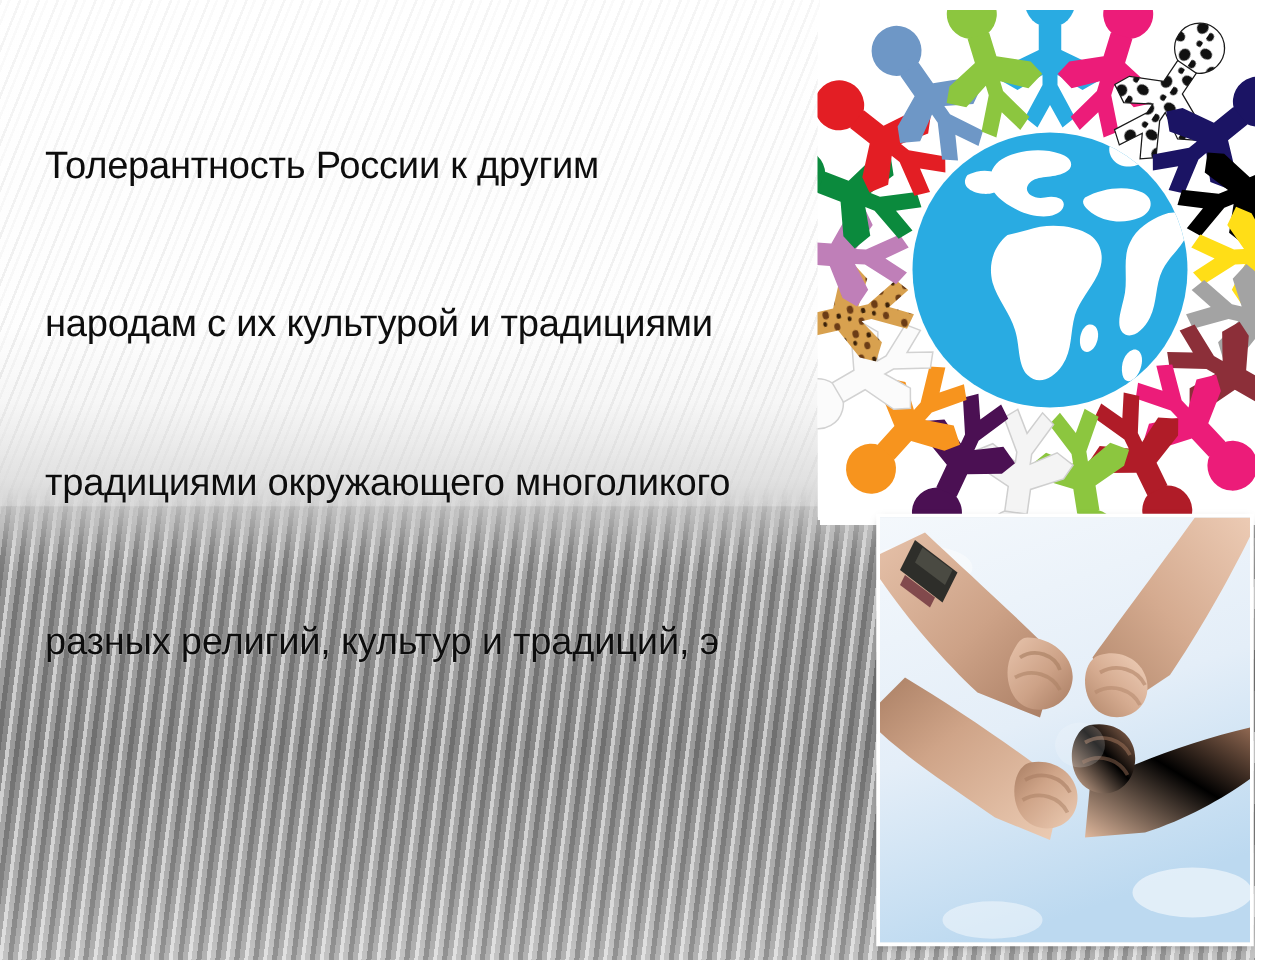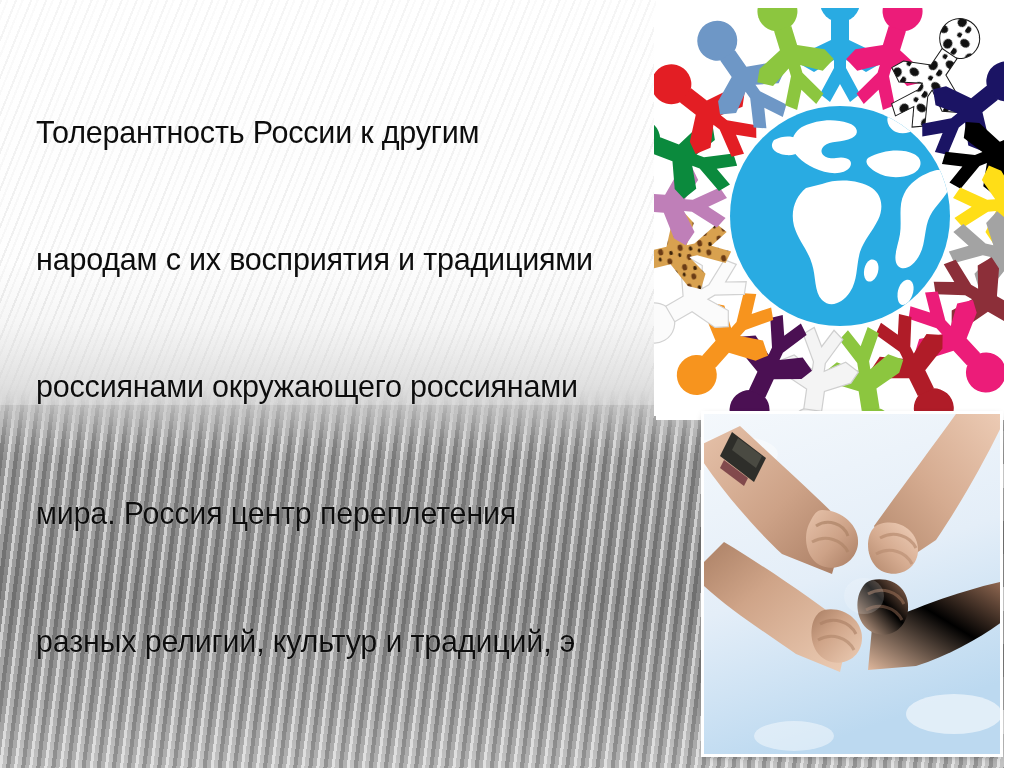--- a/index.html
+++ b/index.html
@@ -76,23 +76,22 @@
 <div id="slide">
 
   <div class="bg-base"></div>
   <div class="bg-stripes-top"></div>
   <div class="bg-stripes-bottom"></div>
   <div class="bg-white-panel"></div>
   <div class="bg-white-right"></div>
 
   <div class="text-block">
     <span class="ln">Толерантность России к другим</span>
-    <span class="ln">народам с их восприятия и традициями</span>
-    <span class="ln">россиянами окружающего россиянами</span>
-    <span class="ln">мира. Россия центр переплетения</span>
+    <span class="ln">народам с их культурой и традициями</span>
+    <span class="ln">традициями окружающего многоликого</span>
     <span class="ln">разных религий, культур и традиций, э</span>
     
     
     
     
     
     
     
     
     

